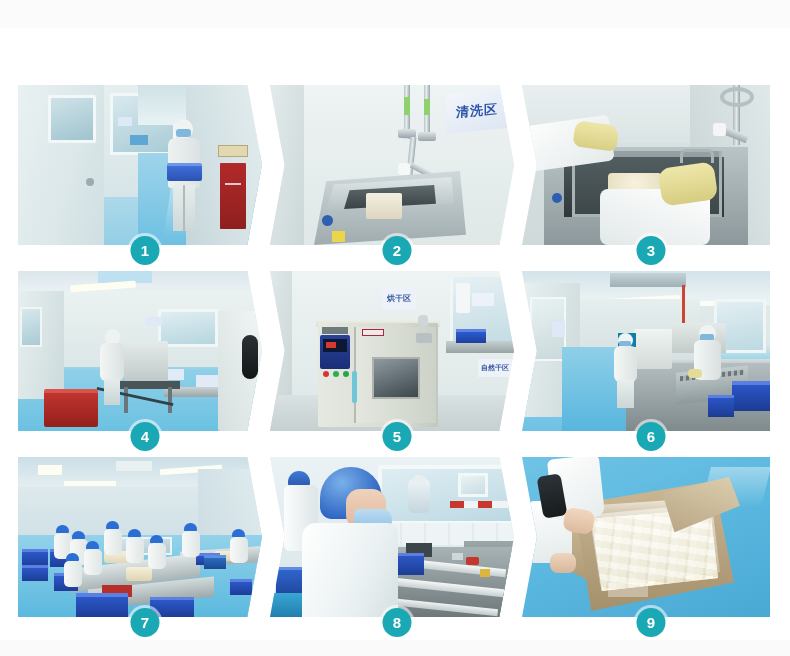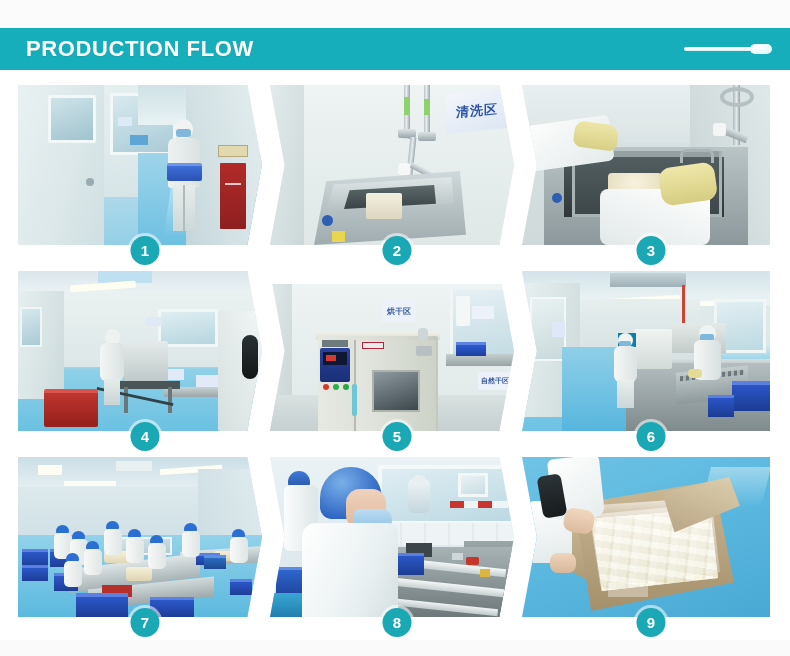--- a/index.html
+++ b/index.html
@@ -225,21 +225,21 @@
     background:linear-gradient(to bottom,#e6ecec,#c9d4d4); }
   .p4 .crate-red { position:absolute; left:26px; top:118px; width:54px; height:38px;
     background:linear-gradient(to bottom,#c0352f,#941f1b); border-top:4px solid #d9554c; border-radius:2px; }
   .p4 .hose { position:absolute; left:78px; top:124px; width:78px; height:3px; background:#31434a; transform:rotate(12deg); }
   .p4 .col-r { position:absolute; right:0; top:40px; width:44px; height:120px;
     background:linear-gradient(250deg,#f1f5f5,#d6dfdf); border-radius:2px 0 0 2px; }
   .p4 .col-dark { position:absolute; right:4px; top:64px; width:16px; height:44px; border-radius:8px;
     background:linear-gradient(to bottom,#2b3234,#121617); }
 
   
-  .p5 { background:linear-gradient(to bottom,#eaf0f0,#dde6e6);margin-top:13px; }
+  .p5 { background:linear-gradient(to bottom,#eaf0f0,#dde6e6); }
   .p5 .wall { position:absolute; left:14px; top:0; right:0; height:128px;
     background:linear-gradient(to bottom,#eef3f3,#e0e9e9); }
   .p5 .wall-l { position:absolute; left:0; top:0; width:22px; height:100%;
     background:linear-gradient(100deg,#e0e8e9,#c9d4d5); }
   .p5 .floor { position:absolute; left:0; bottom:0; width:100%; height:36px;
     background:linear-gradient(to bottom,#d9e1e1,#c6d0d0); }
   .p5 .sign1 { position:absolute; left:112px; top:16px; width:34px; height:22px; background:#edf2fa;
     display:flex; align-items:center; justify-content:center; }
   .p5 .sign1 span { color:#35569e; font-size:8px; font-weight:bold; }
   .p5 .sign2 { position:absolute; left:202px; top:22px; width:22px; height:13px; background:#edf2fa; }
@@ -485,27 +485,20 @@
   .p9 .tape { position:absolute; left:86px; top:126px; width:40px; height:14px;
     background:rgba(255,255,255,.35); }
 </style>
 </head>
 <body>
 
 <div id="page">
 
   <div class="top-strip"></div>
 
-  <div class="banner">
-    <div class="banner-title">PRODUCTION FLOW</div>
-    <div class="swab">
-      <div class="swab-stick"></div>
-      <div class="swab-tip"></div>
-    </div>
-  </div>
 
   <div class="grid">
 
     <div class="row">
 
       <div class="cell c0">
         <div class="photo">
           <div class="photo-inner p1">
             <div class="wall-l"></div>
             <div class="win-l"></div>

